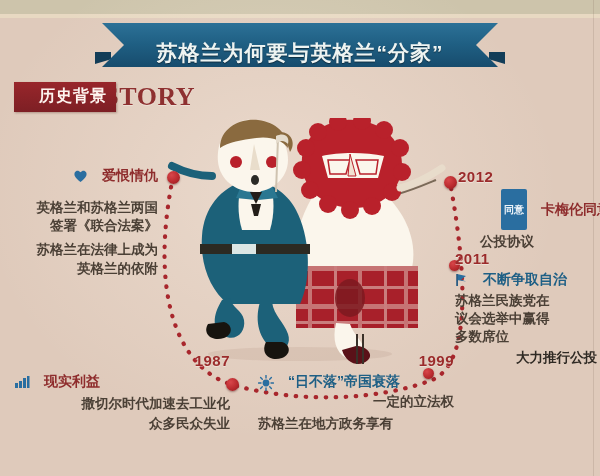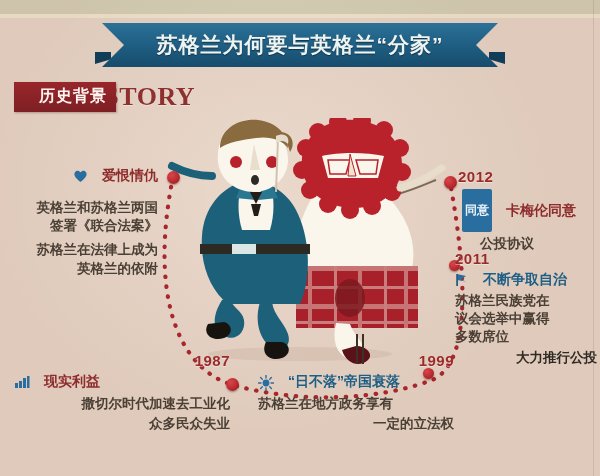--- a/index.html
+++ b/index.html
@@ -20,21 +20,21 @@
     background:radial-gradient(ellipse at 45% 40%,rgba(255,245,235,.35) 0%,rgba(255,245,235,0) 62%);
   }
   #stage:after{
     content:"";position:absolute;top:0;right:6px;width:1px;height:476px;
     background:rgba(120,100,85,.18);pointer-events:none;
   }
   .ribbon-inner{
     position:absolute;left:102px;top:23px;width:396px;height:44px;
     clip-path:polygon(0 0,100% 0,calc(100% - 22px) 50%,100% 100%,0 100%,22px 50%);
     background:linear-gradient(180deg,#2c7197 0%,#1f5f83 48%,#174c6d 100%);
-    display:flex;align-items:center;justify-content:center;
+    display:flex;align-items:flex-end;justify-content:center;
   }
   .ribbon-text{
     color:#eef4f2;font-size:21px;font-weight:bold;letter-spacing:1px;
     text-shadow:0 1px 1px rgba(0,0,0,.45);
     white-space:nowrap;
   }
   .ribbon-tail{
     position:absolute;top:52px;width:16px;height:12px;background:#123d58;
   }
   .ribbon-tail.l{left:95px;clip-path:polygon(0 0,100% 0,100% 60%,0 100%);}
@@ -225,21 +225,21 @@
     </div>
     <div class="body" style="margin-top:6px;">
       <div>苏格兰在法律上成为</div>
       <div>英格兰的依附</div>
     </div>
   </div>
 
   <div class="blk left-al" style="left:458px;top:168px;width:136px;">
     <div class="year">2012</div>
     <div class="head" style="margin-top:4px;margin-left:4px;">
-      <span class="ico" style="background:#2a6ea0;color:#eaf2f8;font-size:12px;font-weight:bold;padding:15px 3px;border-radius:2px;line-height:1.1;">同意</span>
+      <span class="ico" style="background:#2a6ea0;color:#eaf2f8;font-size:10px;font-weight:bold;padding:15px 3px;border-radius:2px;line-height:1.1;margin-left:39px;">同意</span>
       <span>卡梅伦同意</span>
     </div>
     <div class="body" style="margin-top:3px;margin-left:22px;">
       <div>公投协议</div>
     </div>
   </div>
 
   <div class="blk left-al" style="left:455px;top:250px;width:142px;">
     <div class="year">2011</div>
     <div class="head blue" style="margin-top:4px;">
@@ -289,21 +289,21 @@
           <line x1="0.6" y1="8" x2="3" y2="8"></line>
             <line x1="13" y1="8" x2="15.4" y2="8"></line>
           <line x1="2.6" y1="2.6" x2="4.3" y2="4.3"></line>
             <line x1="11.7" y1="11.7" x2="13.4" y2="13.4"></line>
           <line x1="13.4" y1="2.6" x2="11.7" y2="4.3"></line>
             <line x1="4.3" y1="11.7" x2="2.6" y2="13.4"></line>
         </g>
       </svg>
       <span>“日不落”帝国衰落</span>
     </div>
+    <div class="body" style="margin-top:2px;">
+      <div>一定的立法权</div>
+    </div>
     <div class="body left-al" style="margin-top:4px;">
       <div>苏格兰在地方政务享有</div>
     </div>
-    <div class="body" style="margin-top:2px;">
-      <div>一定的立法权</div>
-    </div>
   </div>
 
 </div>
 
 </body></html>

